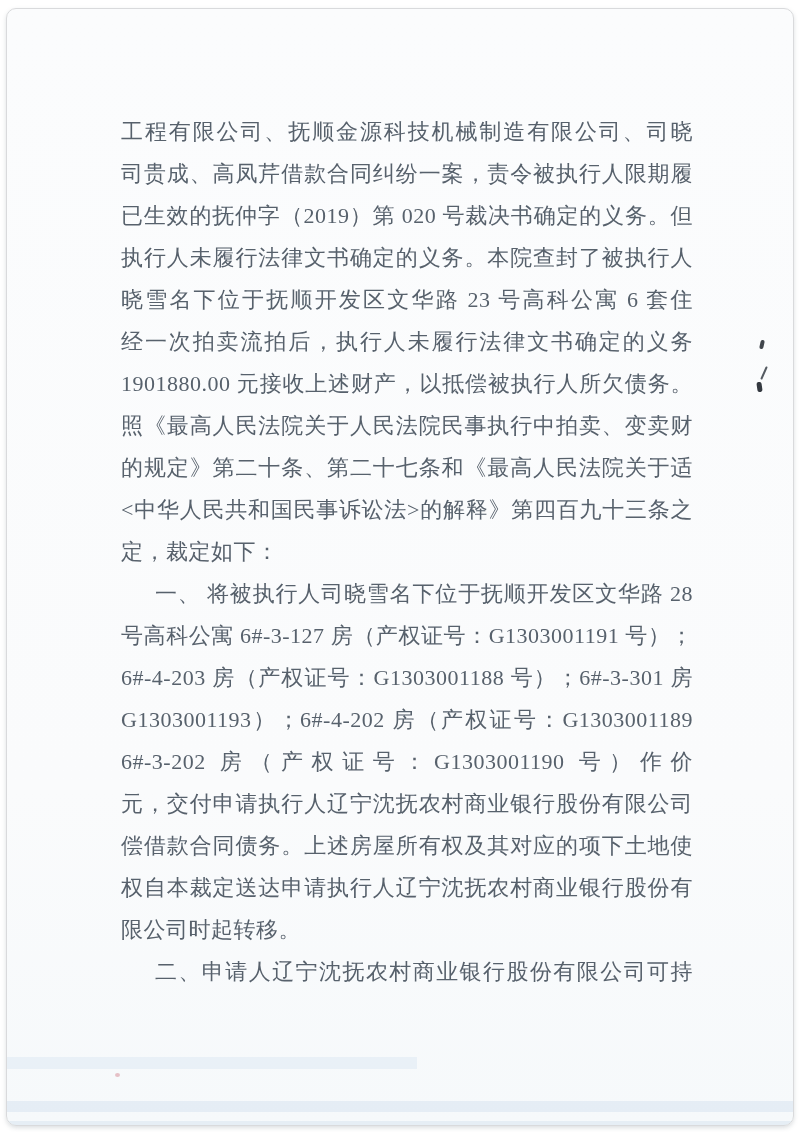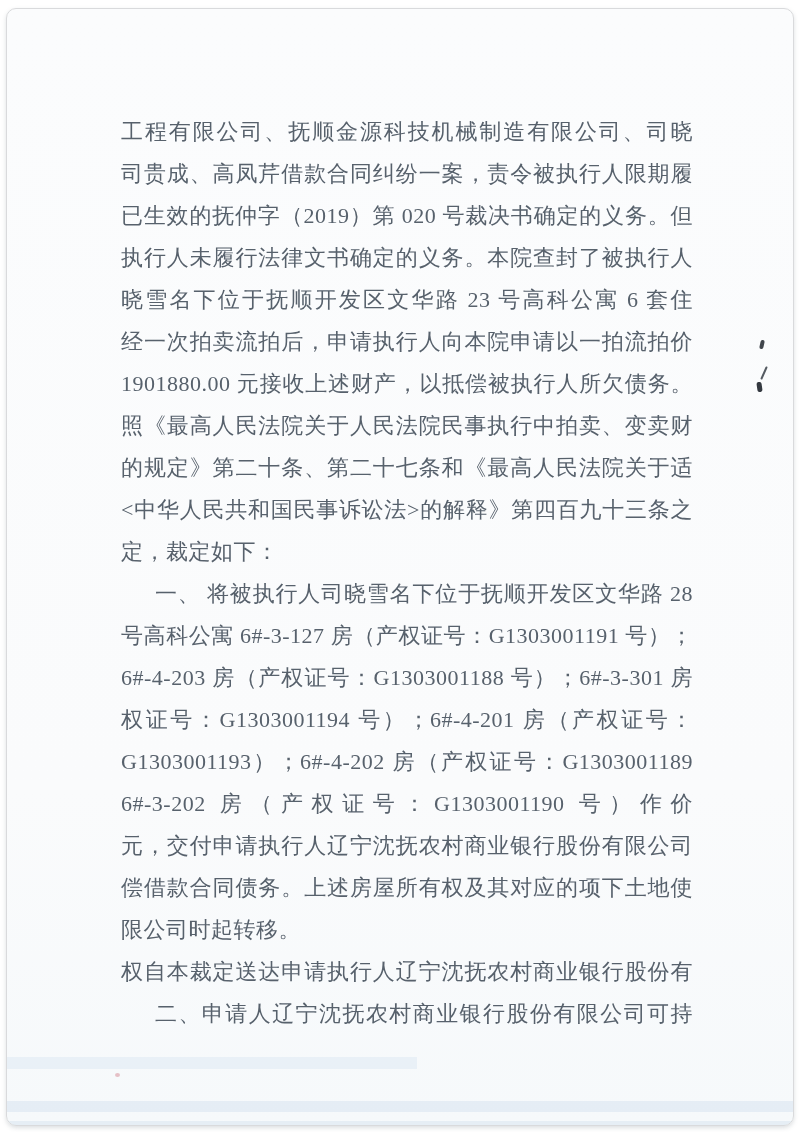--- a/index.html
+++ b/index.html
@@ -66,36 +66,35 @@
 <body>
 
 <div class="scan-card">
 
   <div class="text-block">
     <div class="line">工程有限公司、抚顺金源科技机械制造有限公司、司晓雪、</div>
     <div class="line">司贵成、高凤芹借款合同纠纷一案，责令被执行人限期履行</div>
     <div class="line">已生效的抚仲字（2019）第 020 号裁决书确定的义务。但被</div>
     <div class="line">执行人未履行法律文书确定的义务。本院查封了被执行人司</div>
     <div class="line">晓雪名下位于抚顺开发区文华路 23 号高科公寓 6 套住宅，</div>
-    <div class="line">经一次拍卖流拍后，申请执行人向本院申请以一拍流拍价</div>
+    <div class="line">经一次拍卖流拍后，执行人未履行法律文书确定的义务</div>
     <div class="line">1901880.00 元接收上述财产，以抵偿被执行人所欠债务。依</div>
     <div class="line">照《最高人民法院关于人民法院民事执行中拍卖、变卖财产</div>
     <div class="line">的规定》第二十条、第二十七条和《最高人民法院关于适用</div>
     <div class="line">&lt;中华人民共和国民事诉讼法&gt;的解释》第四百九十三条之规</div>
     <div class="line left">定，裁定如下：</div>
     <div class="line indent">一、 将被执行人司晓雪名下位于抚顺开发区文华路 28</div>
     <div class="line">号高科公寓 6#-3-127 房（产权证号：G1303001191 号）；</div>
     <div class="line">6#-4-203 房（产权证号：G1303001188 号）；6#-3-301 房（产</div>
-    <div class="line">权证号：G1303001194 号）；6#-4-201 房（产权证号：</div>
     <div class="line">G1303001193）；6#-4-202 房（产权证号：G1303001189 号）；</div>
     <div class="line">6#-3-202 房（产权证号：G1303001190 号）作价 1901880.00</div>
     <div class="line">元，交付申请执行人辽宁沈抚农村商业银行股份有限公司抵</div>
     <div class="line">偿借款合同债务。上述房屋所有权及其对应的项下土地使用</div>
+    <div class="line">权自本裁定送达申请执行人辽宁沈抚农村商业银行股份有</div>
     <div class="line left">限公司时起转移。</div>
-    <div class="line">权自本裁定送达申请执行人辽宁沈抚农村商业银行股份有</div>
     <div class="line indent">二、申请人辽宁沈抚农村商业银行股份有限公司可持本</div>
   </div>
 
   <div class="ink-mark mark-a"></div>
   <div class="ink-mark mark-b"></div>
   <div class="ink-mark mark-c"></div>
 
   <div class="scan-streak streak-1"></div>
   <div class="scan-streak streak-2"></div>
   <div class="scan-streak streak-3"></div>

